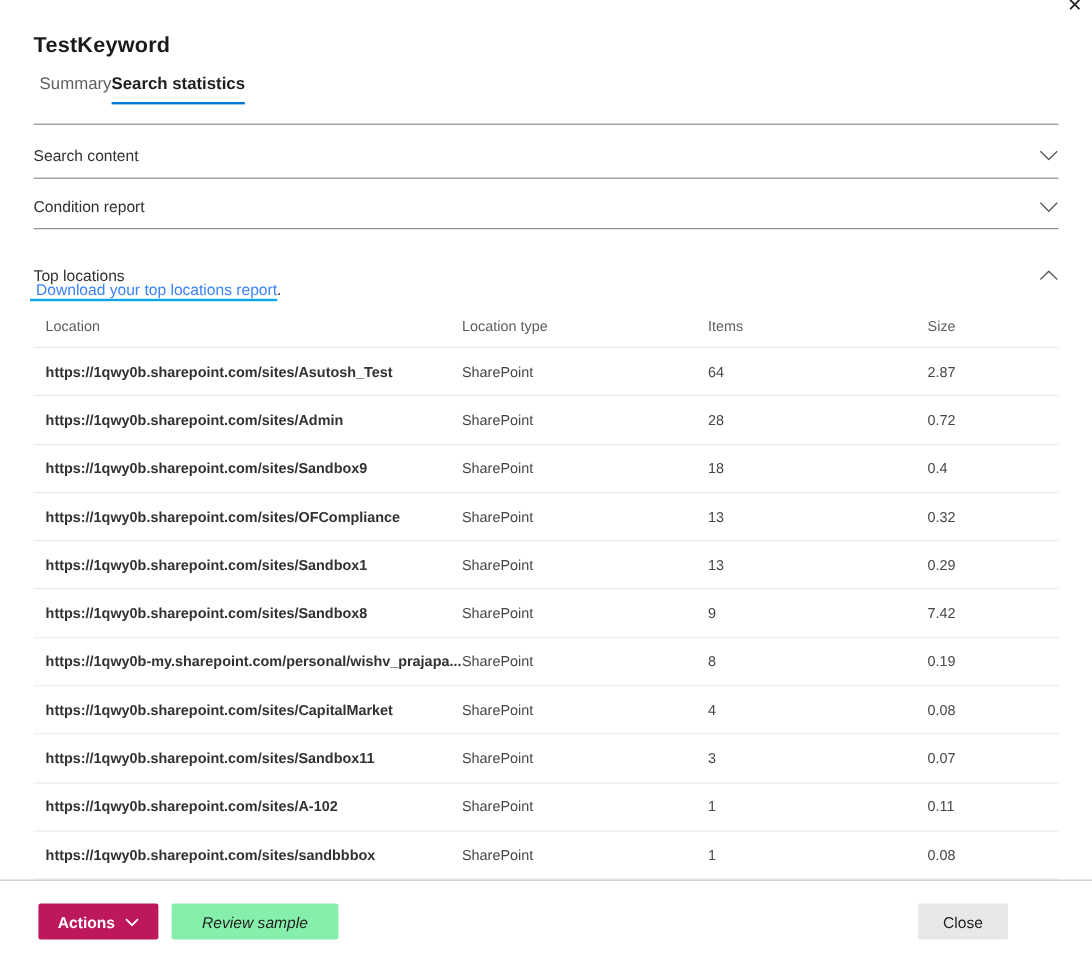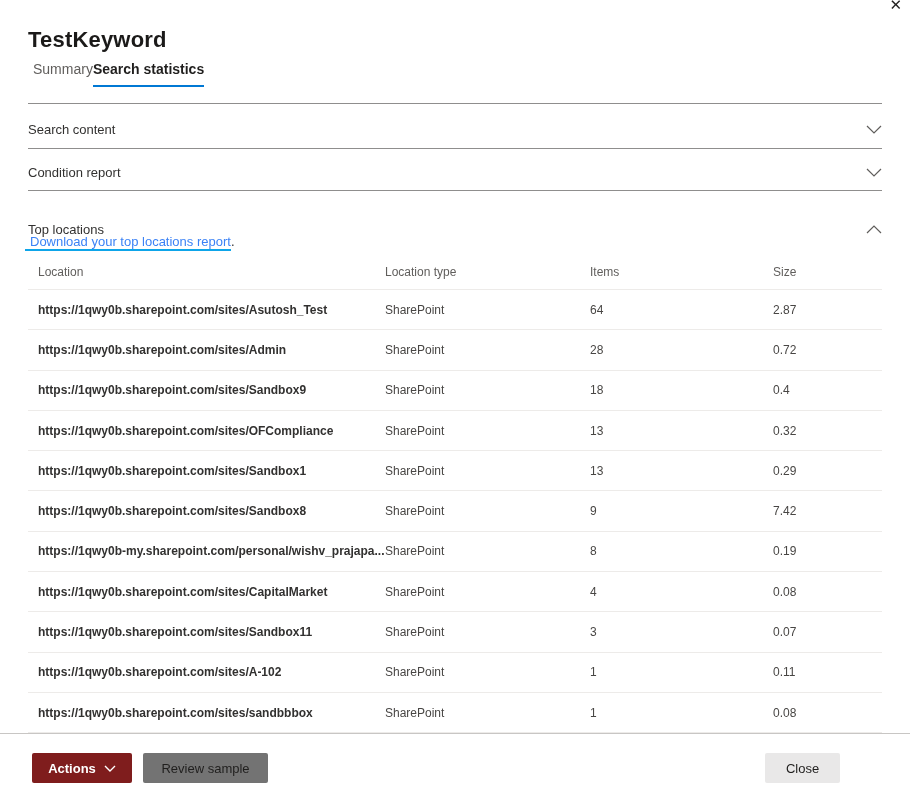--- a/index.html
+++ b/index.html
@@ -3,21 +3,21 @@
 <meta charset="utf-8">
 <style>
   * { margin:0; padding:0; box-sizing:border-box; }
   html,body { width:910px; height:795px; background:#ffffff; overflow:hidden;
               font-family:"Liberation Sans", sans-serif; }
   .dialog { position:relative; width:910px; height:795px; background:#fff; }
 
   .close-btn { position:absolute; top:-4px; right:8px; font-size:15px; color:#201f1e;
                cursor:pointer; line-height:18px; }
 
-  .title { position:absolute; left:28px; top:27px; font-size:22px; font-weight:bold;
+  .title { position:absolute; left:28px; top:27px; font-size:18px; font-weight:bold;
            color:#1b1a19; letter-spacing:0.2px; }
 
   .tabs { position:absolute; left:33px; top:61px; display:flex; }
   .tab { font-size:14px; color:#605e5c; padding-bottom:8px; cursor:pointer; }
   .tab.active { color:#201f1e; font-weight:600; border-bottom:2px solid #0078d4; }
 
   .hr { position:absolute; left:28px; right:28px; height:0; border-top:1px solid #8f8e8d; }
   .hr-1 { top:103px; } .hr-2 { top:148px; } .hr-3 { top:190px; }
 
   .section-row { position:absolute; left:28px; right:28px; height:30px; display:flex;
@@ -40,23 +40,23 @@
   .c-size { flex:1; }
   .t-body .t-row { height:40.3px; border-bottom:1px solid #edebe9; }
   .t-body .c-loc { font-size:12px; font-weight:bold; color:#323130; }
   .t-body .c-type, .t-body .c-items, .t-body .c-size { font-size:12px; color:#484644; }
 
   .bottom-divider { position:absolute; left:0; right:0; top:733px; border-top:1px solid #c8c6c4; }
 
   .footer-btn { position:absolute; top:753px; height:30px; border:none; border-radius:2px;
                 font-family:"Liberation Sans", sans-serif; font-size:13px; cursor:pointer;
                 display:flex; align-items:center; justify-content:center; }
-  .btn-actions { left:32px; width:100px; background:#7f1d1d; color:#ffffff; font-weight:600;
+  .btn-actions { left:32px; width:100px; background:#be185d; color:#ffffff; font-weight:600;
                  gap:8px; }
-  .btn-review  { left:143px; width:125px; background:#737373; color:#201f1e; }
+  .btn-review  { left:143px; width:139px; background:#86efac; color:#201f1e;font-style:italic; }
   .btn-close   { right:70px; width:75px;  background:#e9e8e8; color:#201f1e;margin-left:44px; }
 </style>
 </head>
 <body>
 
 <div class="dialog">
 
   <div class="close-btn">✕</div>
 
   <div class="title">TestKeyword</div>

